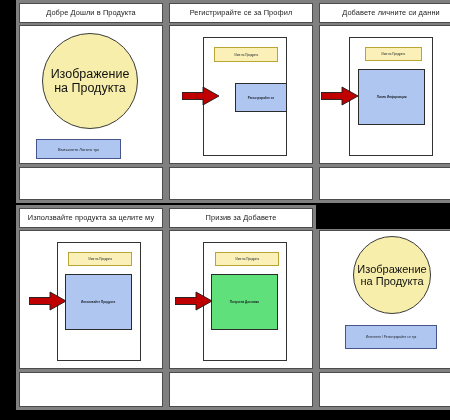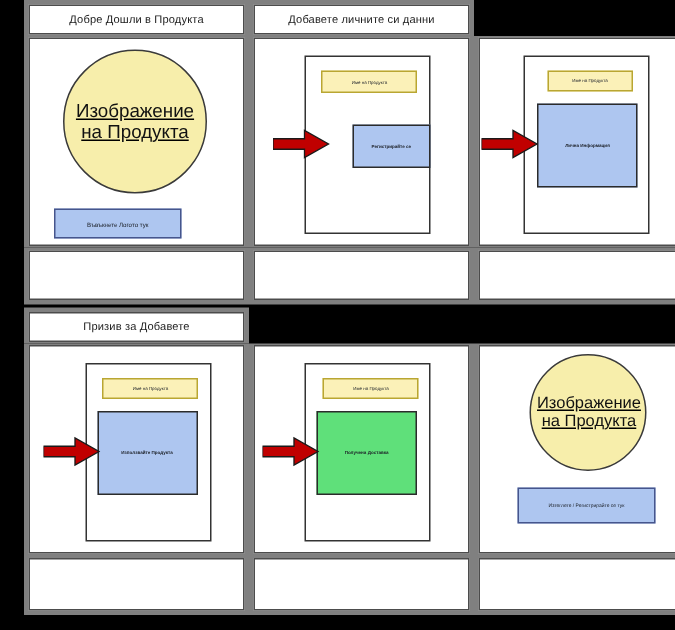--- a/index.html
+++ b/index.html
@@ -129,24 +129,23 @@
   }
 
   
   .circle {
     position: absolute;
     border-radius: 50%;
     background: #f7eeab;
     border: 1px solid #3a3a3a;
     display: flex;
     align-items: center;
-    justify-content: flex-start;
+    justify-content: center;
     text-align: center;
     box-sizing: border-box;
-    text-decoration: underline;
   }
   .circle .big {
     font-size: 12.5px;
     line-height: 1.13;
     color: #111111;
     padding: 0 4px;
   }
   .circle.small-circle .big {
     font-size: 11px;
     line-height: 1.12;
@@ -184,20 +183,25 @@
   <div class="band band-0">
 
     <div class="strip strip-title">
       <div class="cell">
         <div class="inner">
           <span class="title-text">Добре Дошли в Продукта</span>
         </div>
       </div>
       <div class="cell">
         <div class="inner">
+          <span class="title-text">Регистрирайте се за Профил</span>
+        </div>
+      </div>
+      <div class="cell">
+        <div class="inner">
           <span class="title-text">Добавете личните си данни</span>
         </div>
       </div>
     </div>
 
     <div class="strip strip-panel">
 
       <div class="cell">
         <div class="inner">
           <div class="stage">
@@ -263,20 +267,25 @@
       </div>
     </div>
 
   </div>
 
   <div class="band band-1">
 
     <div class="strip strip-title">
       <div class="cell">
         <div class="inner">
+          <span class="title-text">Използвайте продукта за целите му</span>
+        </div>
+      </div>
+      <div class="cell">
+        <div class="inner">
           <span class="title-text">Призив за Добавете</span>
         </div>
       </div>
     </div>
 
     <div class="strip strip-panel">
 
       <div class="cell">
         <div class="inner">
           <div class="stage">

